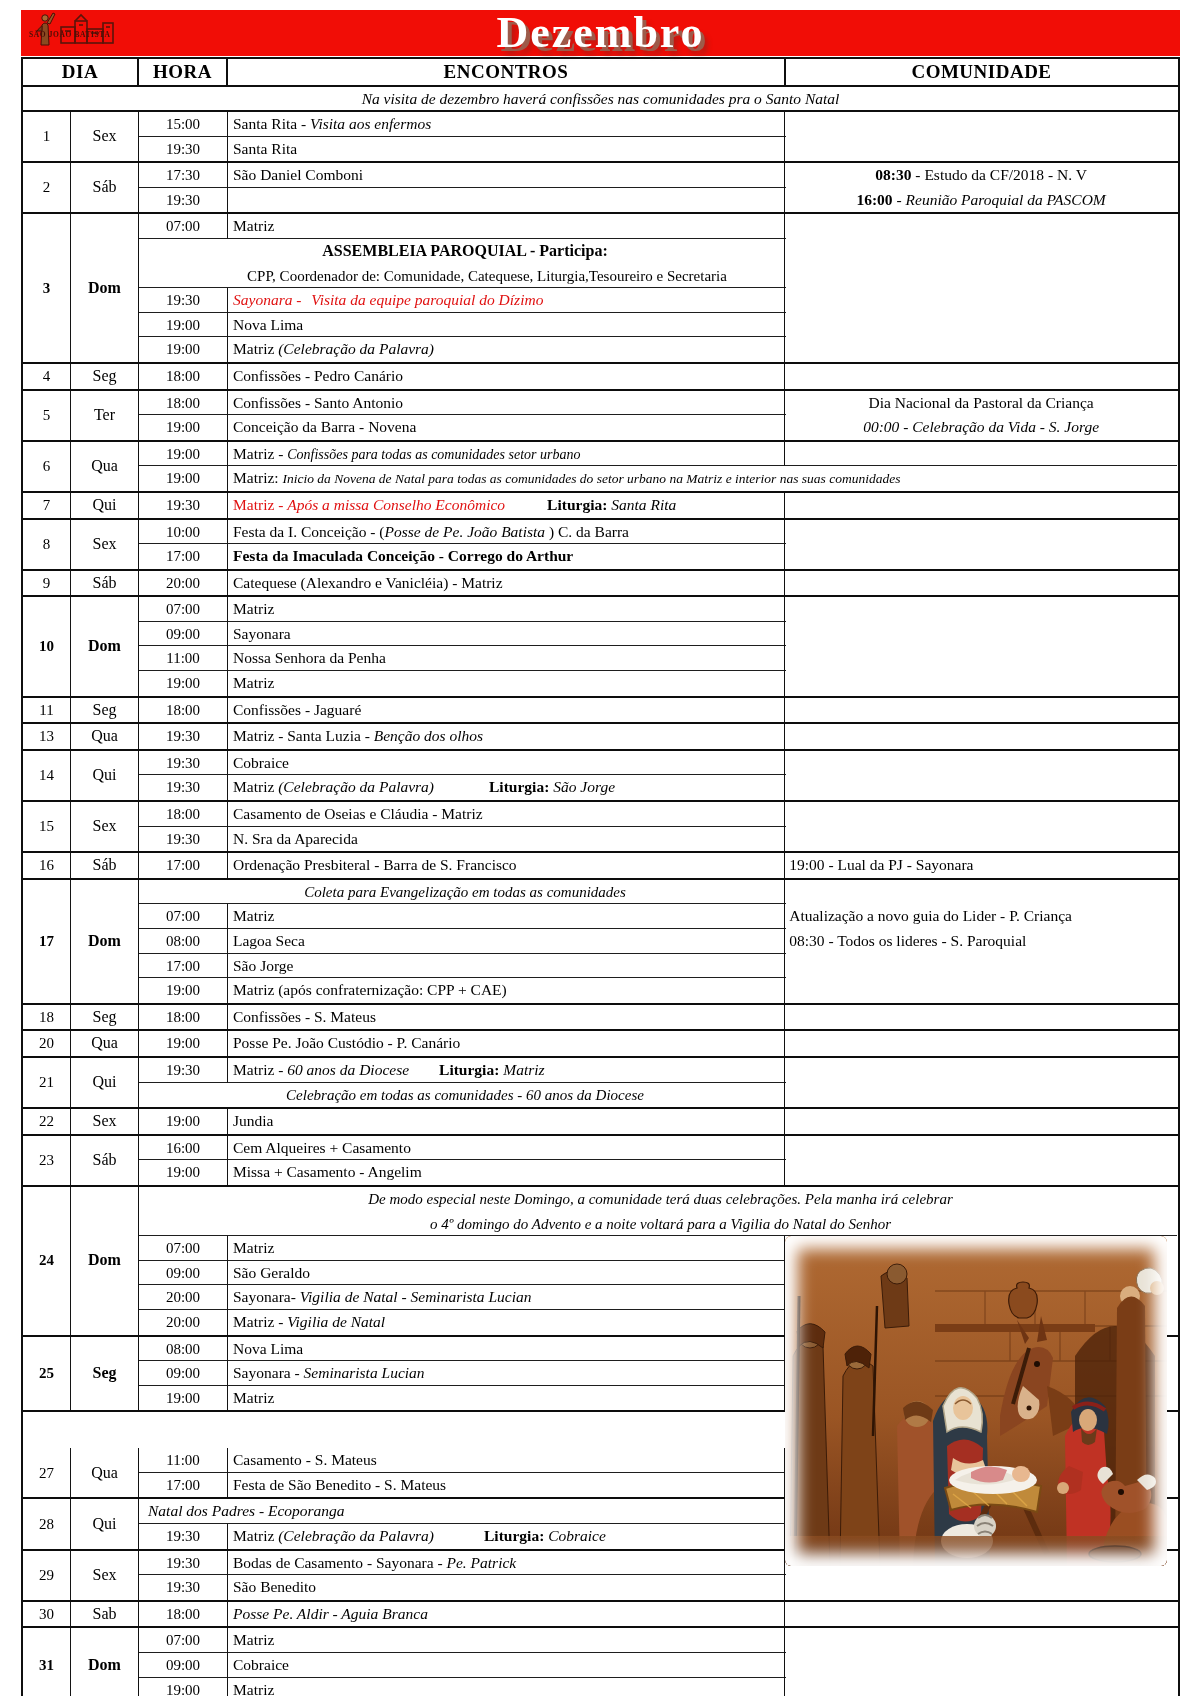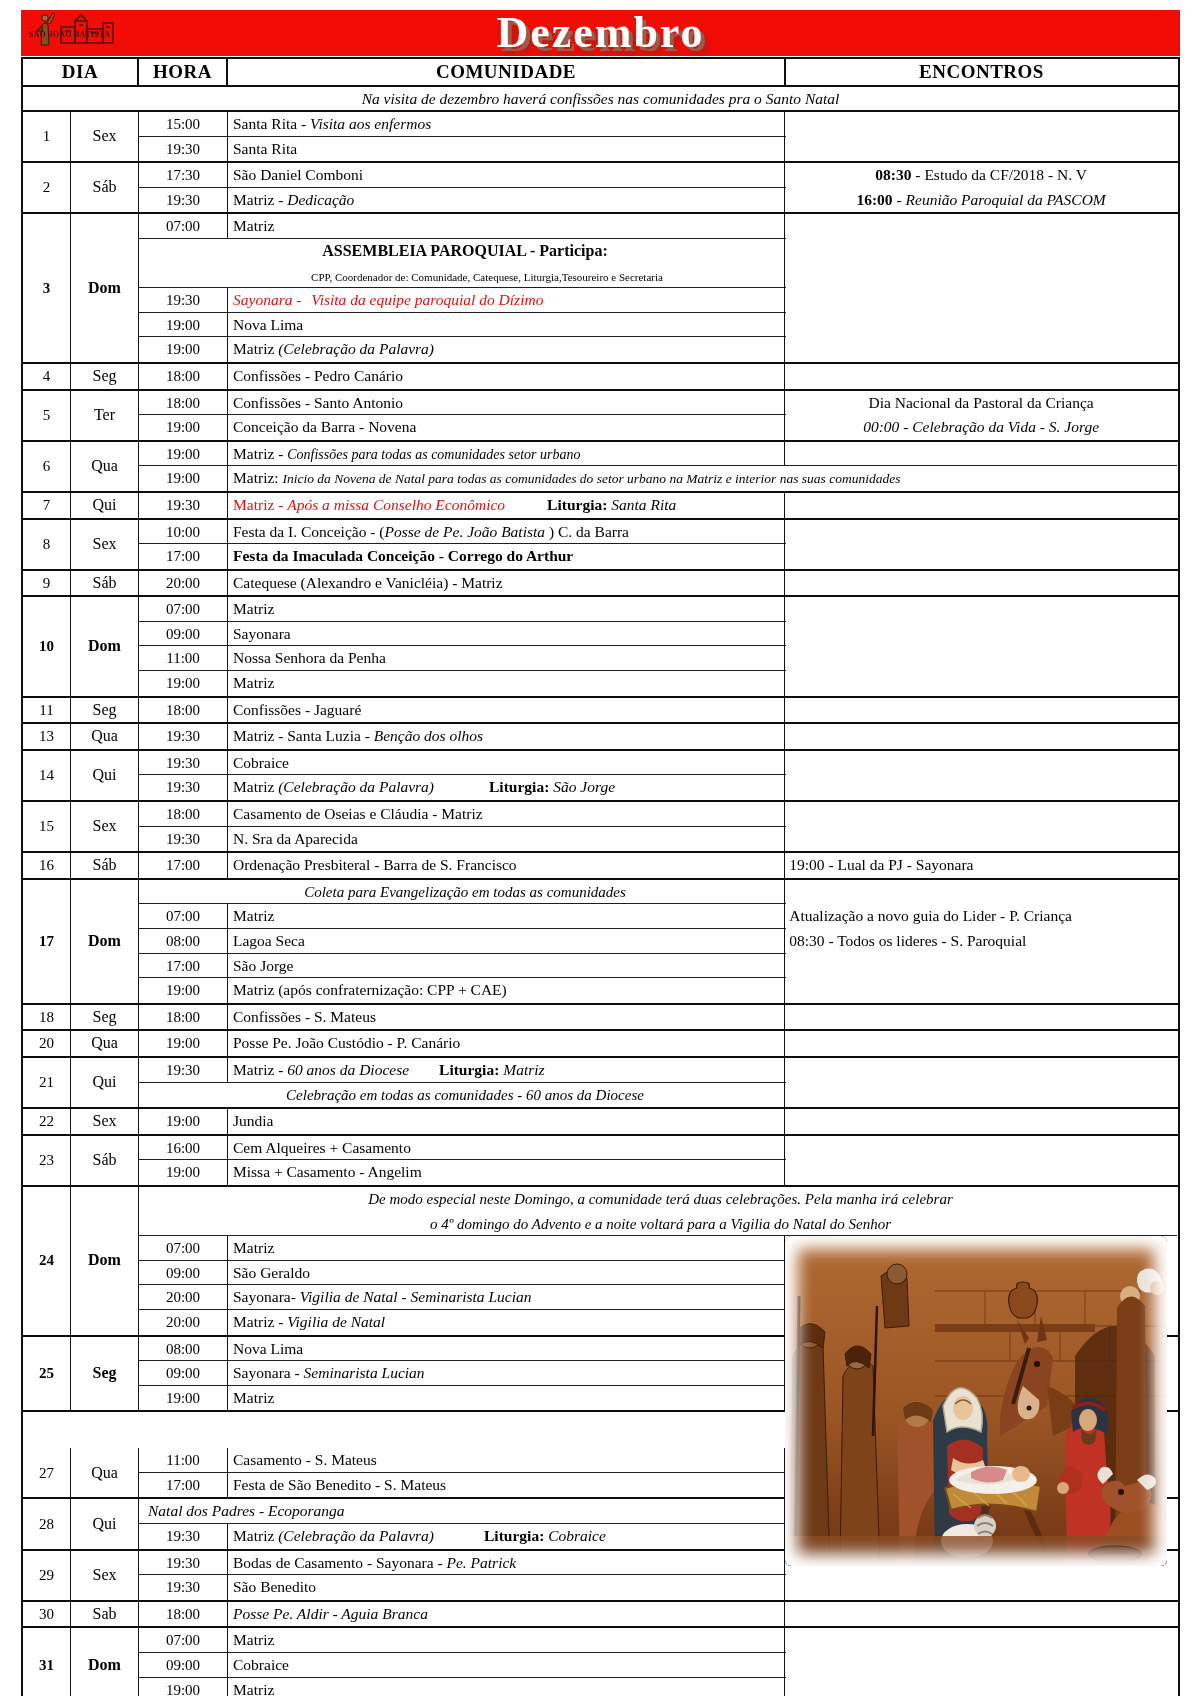--- a/index.html
+++ b/index.html
@@ -96,56 +96,55 @@
           </g>
         </svg>
         <div class="cap">SÃO JOÃO BATISTA</div>
       </div>
       <div class="title">Dezembro</div>
     </div>
 
     <div class="thead">
       <div class="hcell">DIA</div>
       <div class="hcell">HORA</div>
+      <div class="hcell">ENCONTROS</div>
       <div class="hcell">COMUNIDADE</div>
-      <div class="hcell">ENCONTROS</div>
     </div>
 
     <div class="note">Na visita de dezembro haverá confissões nas comunidades pra o Santo Natal</div>
 
     <div id="schedule-body">
         <div class="group" style="grid-template-rows: 24.6px 24.6px;">
           <div class="cell num" style="grid-row: 1 / 3;">1</div>
           <div class="cell wd" style="grid-row: 1 / 3;">Sex</div>
           <div class="cell hora" style="grid-row: 1;">15:00</div>
           <div class="cell com" style="grid-row: 1;"><span class="seg">Santa Rita - </span><span class="seg it">Visita aos enfermos</span></div>
           <div class="cell hora last" style="grid-row: 2;">19:30</div>
           <div class="cell com last" style="grid-row: 2;"><span class="seg">Santa Rita</span></div>
           <div class="enc" style="grid-row: 1 / 3;"></div>
         </div>
         <div class="group" style="grid-template-rows: 24.6px 24.6px;">
           <div class="cell num" style="grid-row: 1 / 3;">2</div>
           <div class="cell wd" style="grid-row: 1 / 3;">Sáb</div>
           <div class="cell hora" style="grid-row: 1;">17:30</div>
           <div class="cell com" style="grid-row: 1; font-family: Liberation Serif, serif;"><span class="seg">São Daniel Comboni</span></div>
           <div class="cell hora last" style="grid-row: 2;">19:30</div>
-          <div class="cell com last" style="grid-row: 2;"><span class="seg">Matriz - </span><span class="seg it">Dedicação</span></div>
           <div class="enc" style="grid-row: 1 / 3;">
             <div class="line center"><span class="seg b">08:30</span><span class="seg"> - Estudo da CF/2018 - N. V</span></div>
             <div class="line center"><span class="seg b">16:00</span><span class="seg"> - </span><span class="seg it">Reunião Paroquial da PASCOM</span></div>
           </div>
         </div>
         <div class="group" style="grid-template-rows: 24.6px 49.2px 24.6px 24.6px 24.6px;">
           <div class="cell num b" style="grid-row: 1 / 6;">3</div>
           <div class="cell wd b" style="grid-row: 1 / 6;">Dom</div>
           <div class="cell hora" style="grid-row: 1;">07:00</div>
           <div class="cell com" style="grid-row: 1;"><span class="seg">Matriz</span></div>
           <div class="cell spanrow hc" style="grid-row: 2;">
             <div class="line center"><span class="seg b" style="font-size: 16px;">ASSEMBLEIA PAROQUIAL - Participa:</span></div>
-            <div class="line center"><span class="seg" style="font-size: 11px; margin-left: 44px;">CPP, Coordenador de: Comunidade, Catequese, Liturgia,Tesoureiro e Secretaria</span></div>
+            <div class="line center"><span class="seg" style="font-size: 15px; margin-left: 44px;">CPP, Coordenador de: Comunidade, Catequese, Liturgia,Tesoureiro e Secretaria</span></div>
           </div>
           <div class="cell hora" style="grid-row: 3;">19:30</div>
           <div class="cell com" style="grid-row: 3;"><span class="seg it red">Sayonara - </span><span class="seg it red" style="margin-left: 6px;">Visita da equipe paroquial do Dízimo</span></div>
           <div class="cell hora" style="grid-row: 4;">19:00</div>
           <div class="cell com" style="grid-row: 4;"><span class="seg">Nova Lima</span></div>
           <div class="cell hora last" style="grid-row: 5;">19:00</div>
           <div class="cell com last" style="grid-row: 5;"><span class="seg">Matriz </span><span class="seg it">(Celebração da Palavra)</span></div>
           <div class="enc" style="grid-row: 1 / 6;"></div>
         </div>
         <div class="group" style="grid-template-rows: 24.6px;">

